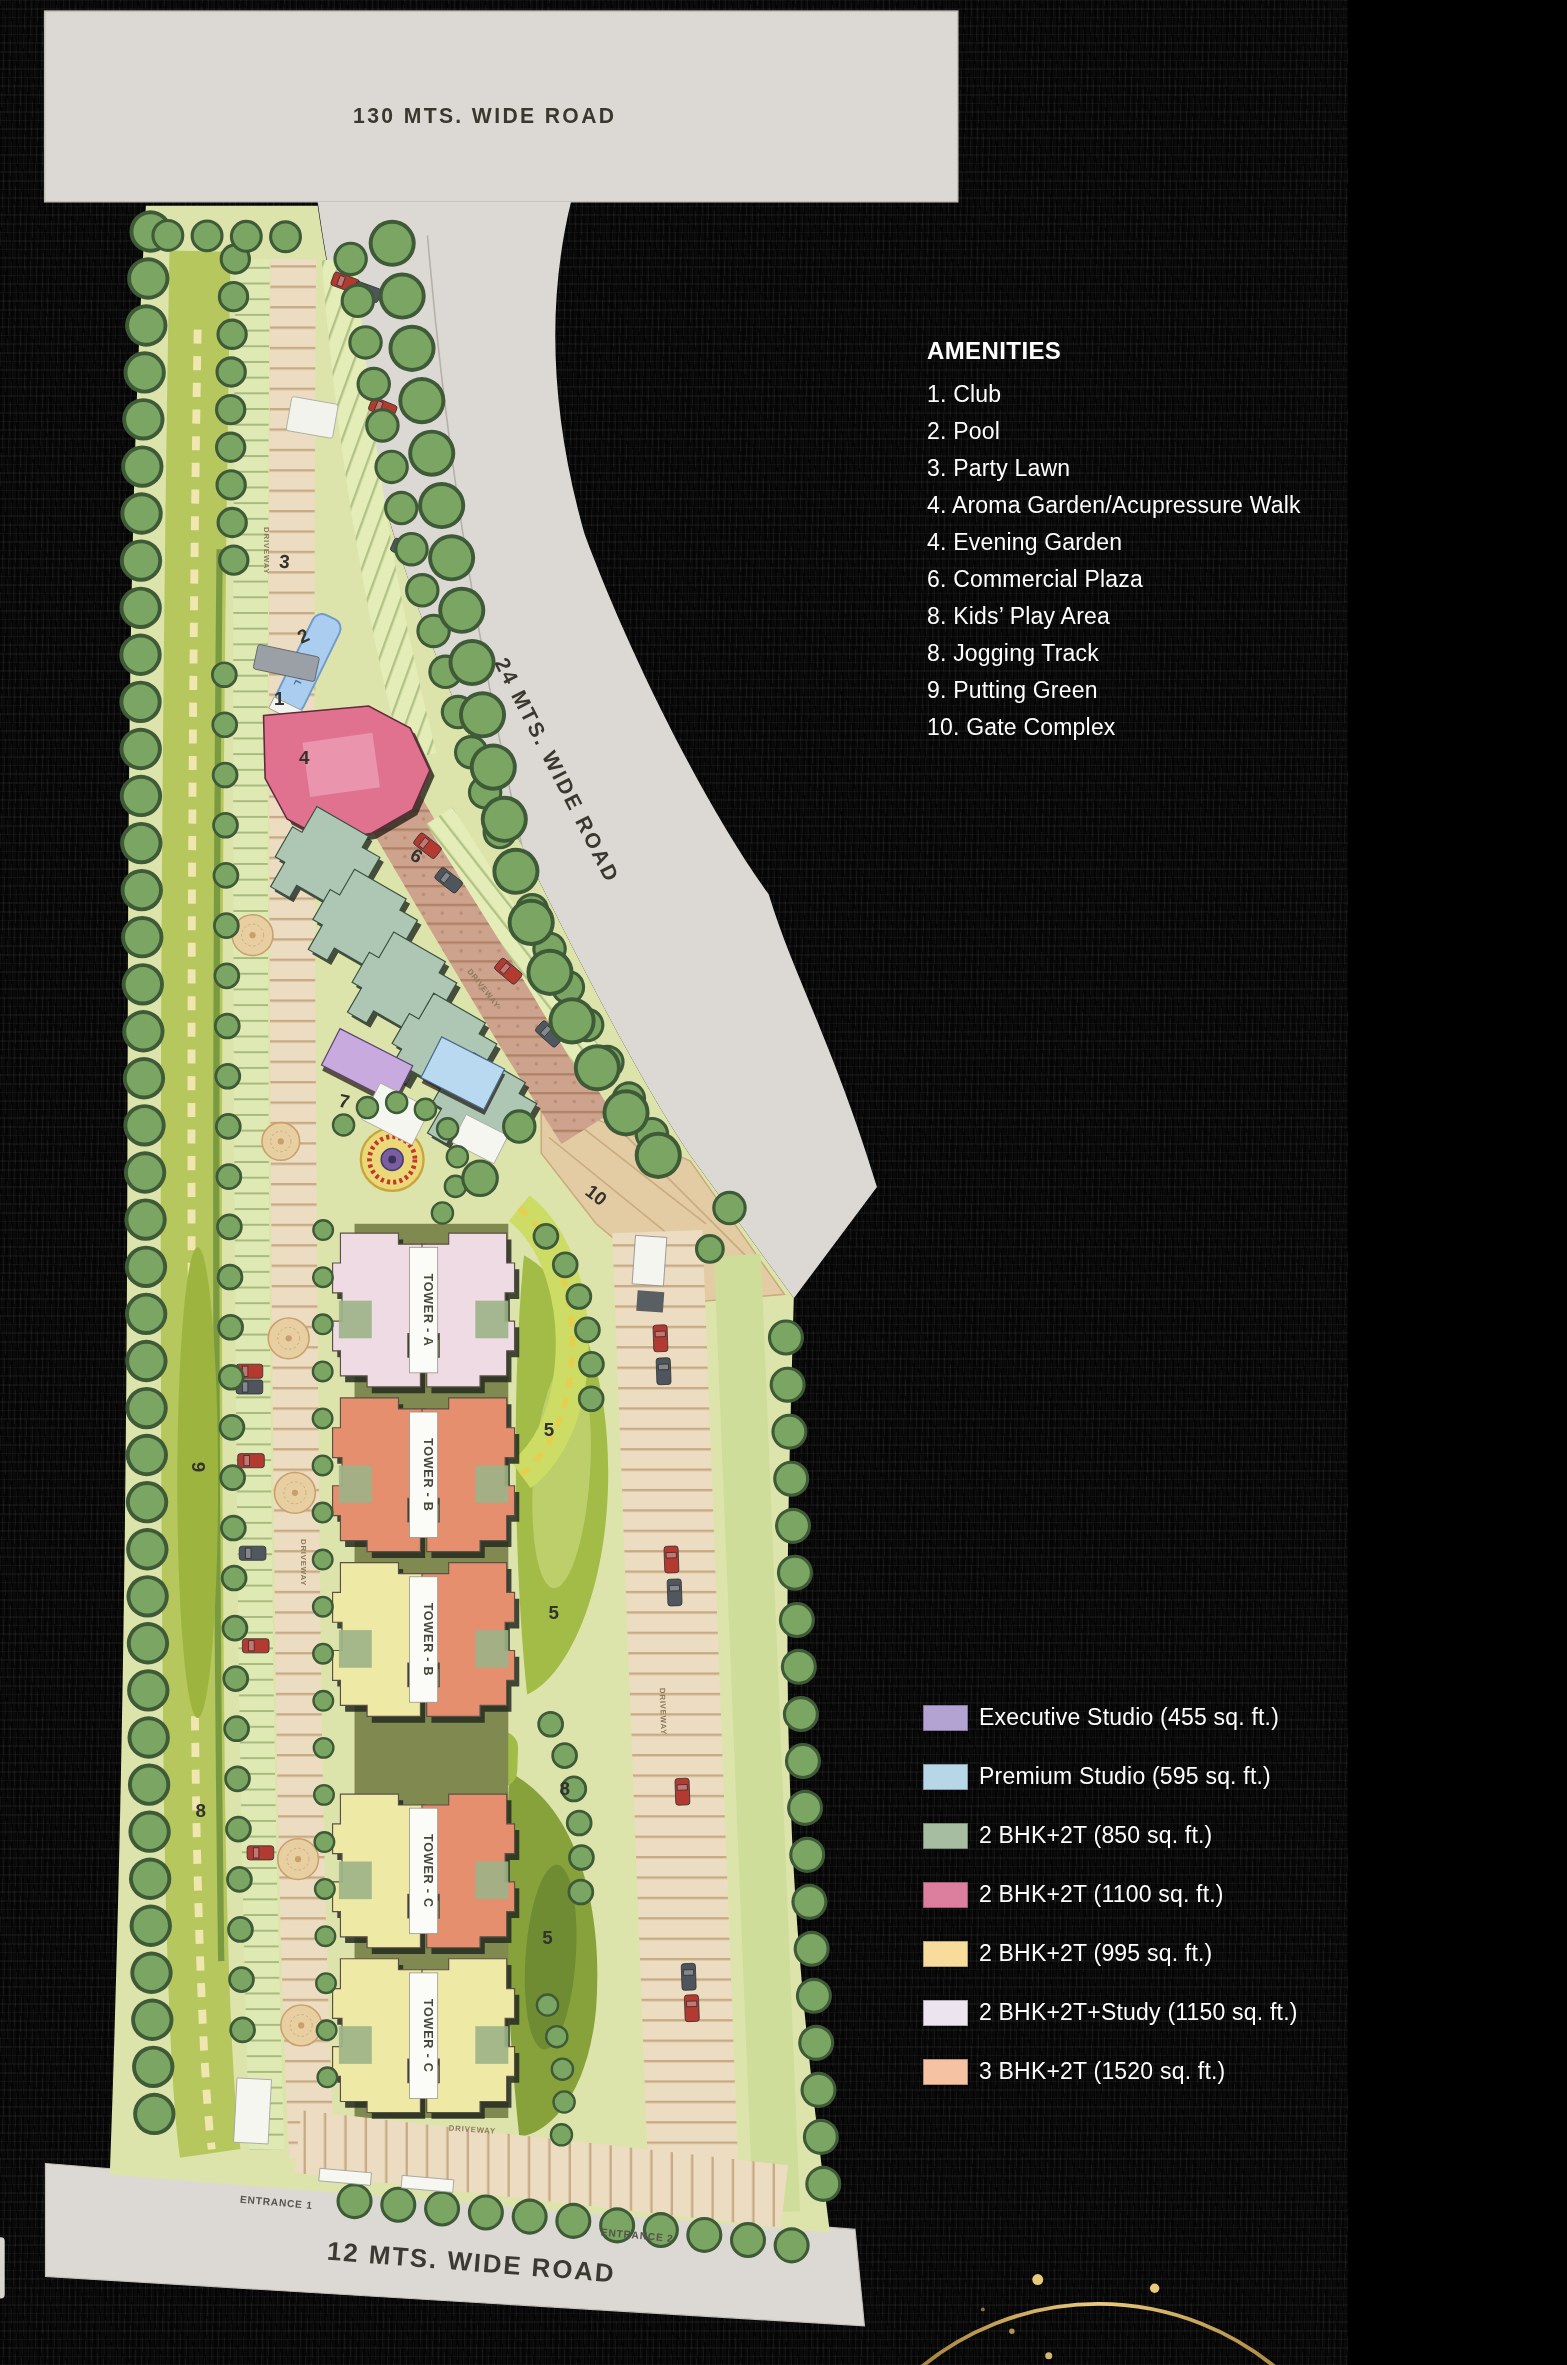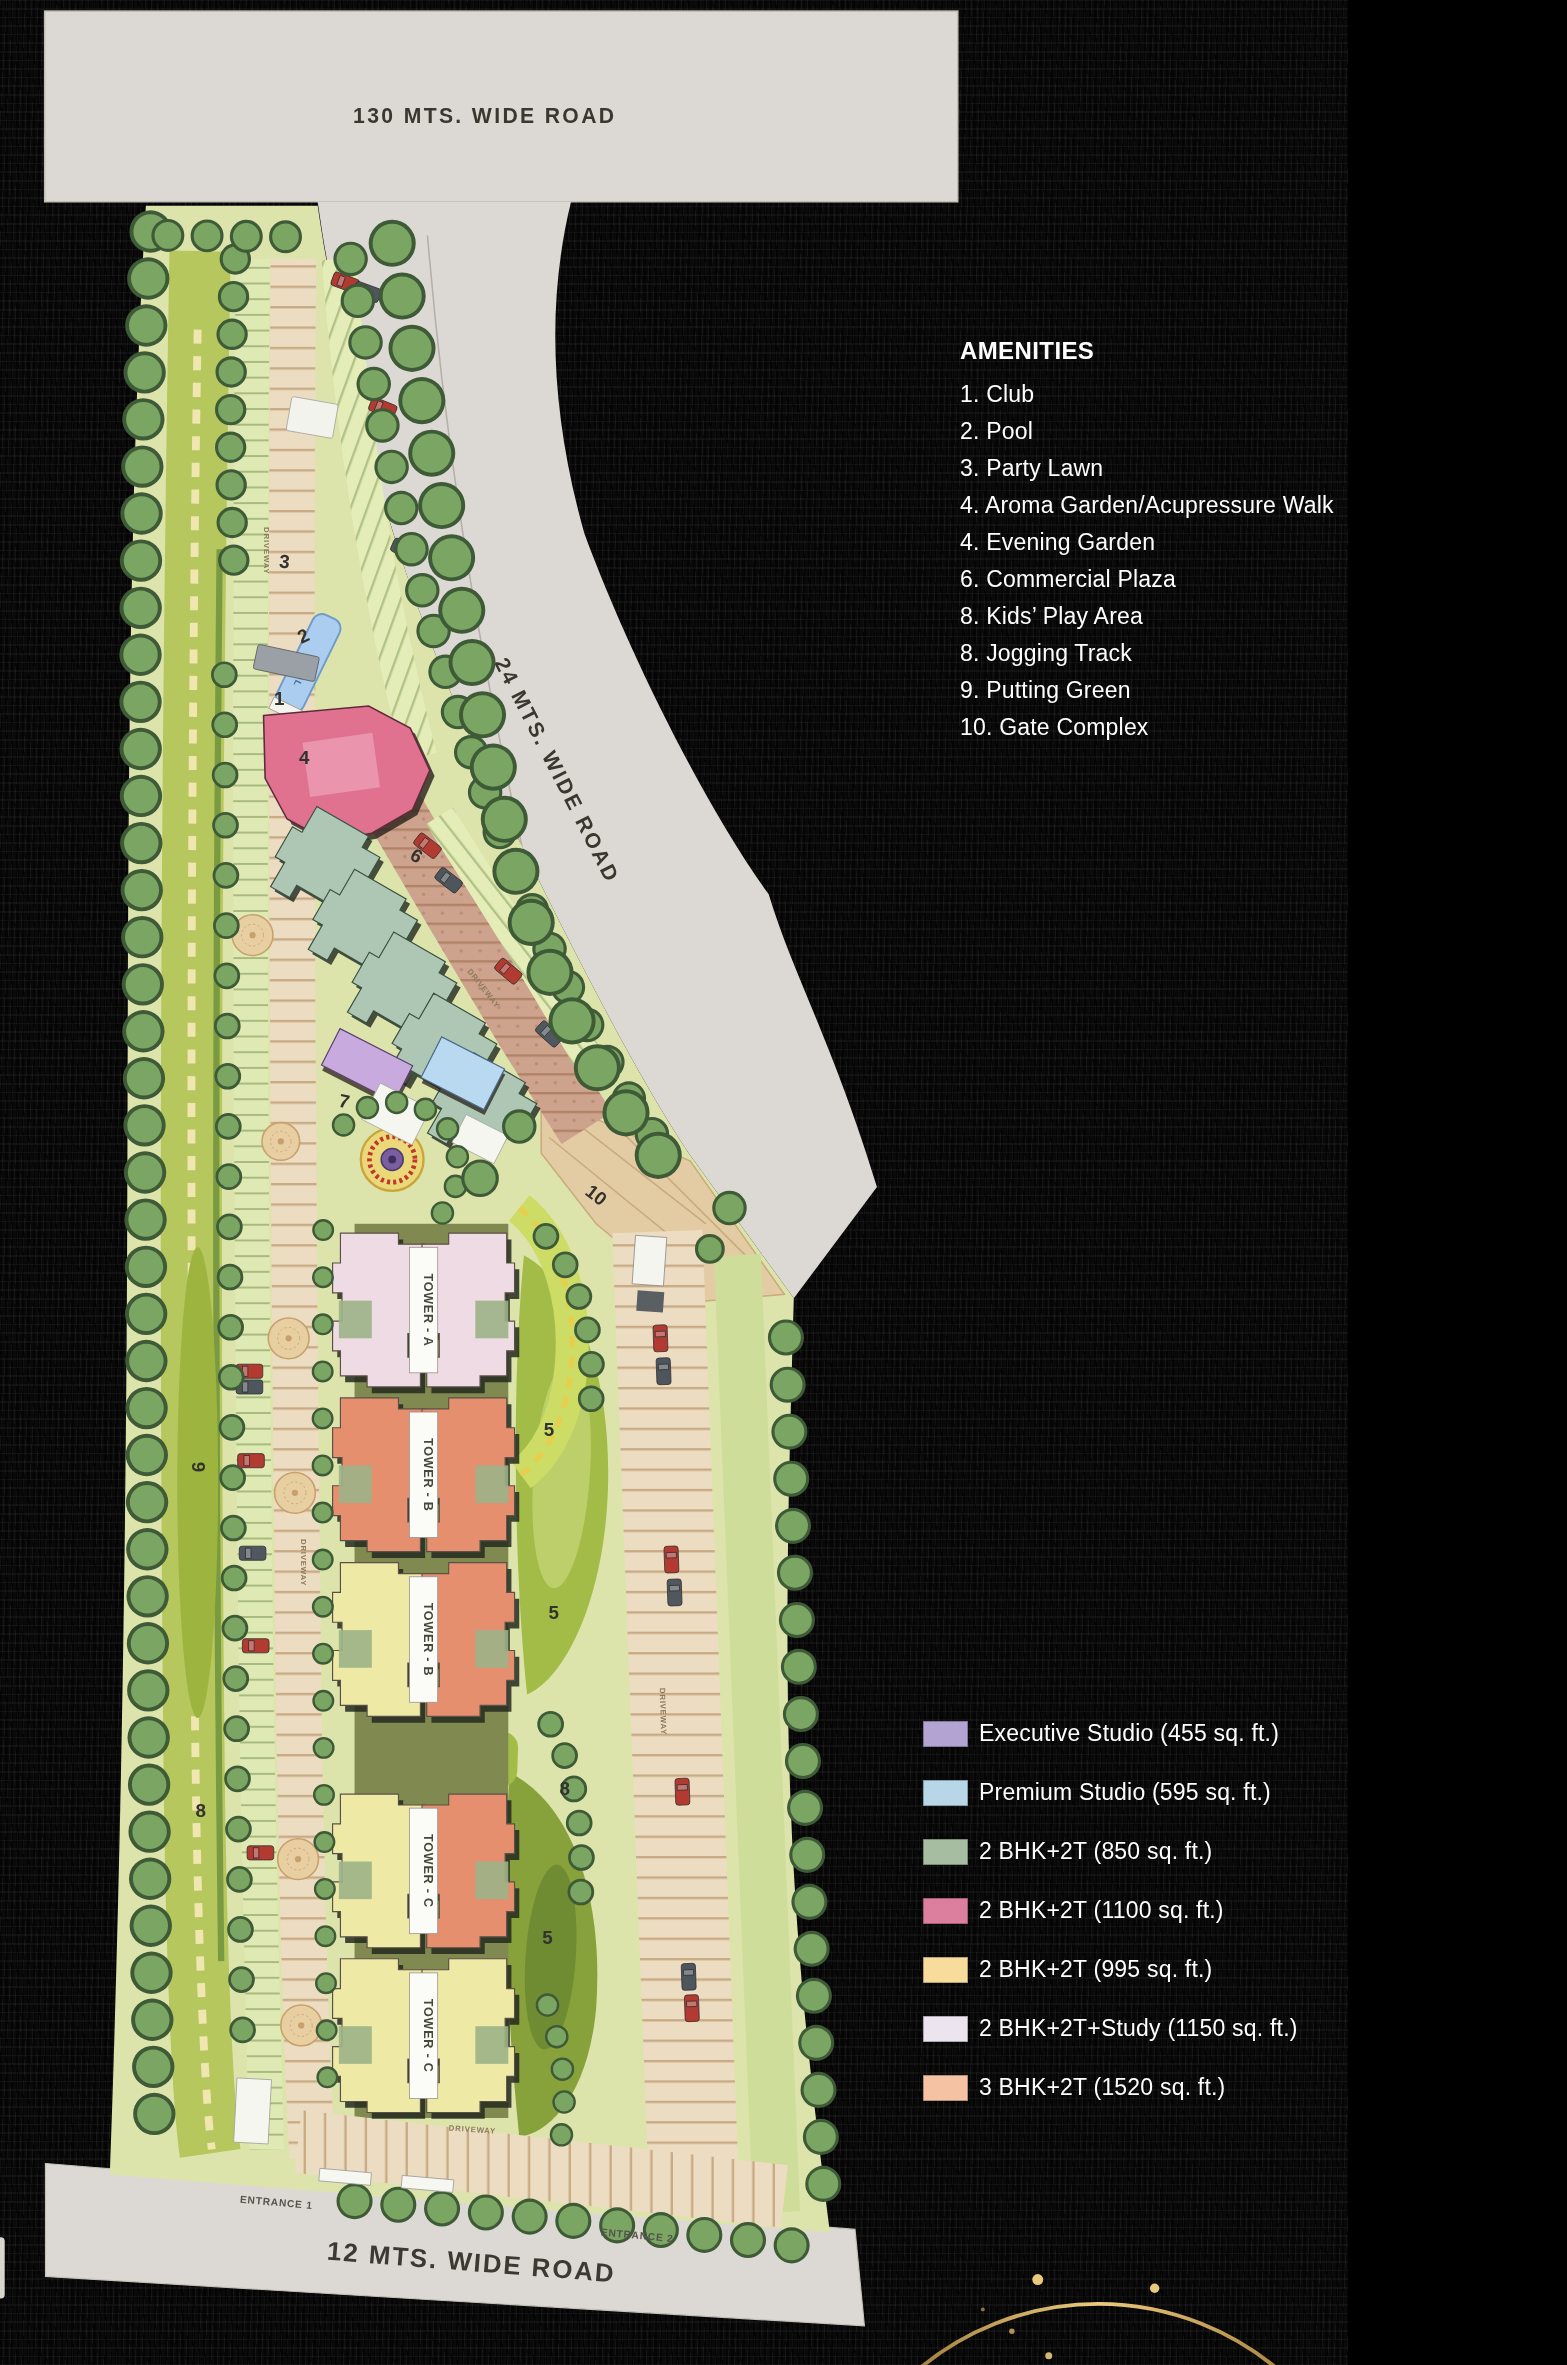--- a/index.html
+++ b/index.html
@@ -7,27 +7,27 @@
     position:relative;width:1348px;height:2366px;overflow:hidden;
     font-family:"Liberation Sans",sans-serif;
     background-color:#0a0a0a;
     background-image:
       repeating-linear-gradient(93deg, rgba(255,255,255,0.045) 0 0.8px, rgba(0,0,0,0) 0.8px 6.3px),
       repeating-linear-gradient(0deg, rgba(255,255,255,0.04) 0 1.6px, rgba(0,0,0,0) 1.6px 8.6px),
       repeating-linear-gradient(90deg, rgba(0,0,0,0.55) 0 2.4px, rgba(0,0,0,0) 2.4px 5.5px);
   }
   .planSvg{position:absolute;left:0;top:0;}
   
-  .amenities{position:absolute;left:960px;top:337px;color:#fff;}
+  .amenities{position:absolute;left:927px;top:337px;color:#fff;}
   .am-title{font-size:24px;font-weight:700;letter-spacing:0.4px;margin:0 0 11px 0;}
   .amenities ul{list-style:none;margin:0;padding:0;}
   .amenities li{font-size:23px;line-height:37px;font-weight:400;letter-spacing:0.2px;}
   
   .legend{position:absolute;left:923px;top:1688px;color:#fff;}
-  .lrow{display:flex;align-items:flex-end;height:59px;}
+  .lrow{display:flex;align-items:center;height:59px;}
   .sw{width:45px;height:26px;margin-right:11px;flex:0 0 auto;box-shadow:0 0 0 0.8px rgba(0,0,0,.35) inset;}
   .ltext{font-size:23px;letter-spacing:0.2px;}
   
   text{font-family:"Liberation Sans",sans-serif;}
   .roadlabel{font-size:27px;font-weight:700;fill:#39382f;letter-spacing:3px;text-anchor:middle;}
   .roadlabel-lg{font-size:33px;font-weight:700;fill:#3b3a32;letter-spacing:2.5px;text-anchor:middle;}
   .num{font-size:24px;font-weight:700;fill:#33322c;text-anchor:middle;}
   .tiny{font-size:10px;font-weight:600;fill:#8d7b5c;letter-spacing:1px;text-anchor:middle;}
   .tlabel{font-size:16px;font-weight:700;fill:#44483a;letter-spacing:1px;text-anchor:middle;}
   .pooltxt{font-size:12px;font-weight:700;fill:#46669a;letter-spacing:2px;text-anchor:middle;}

